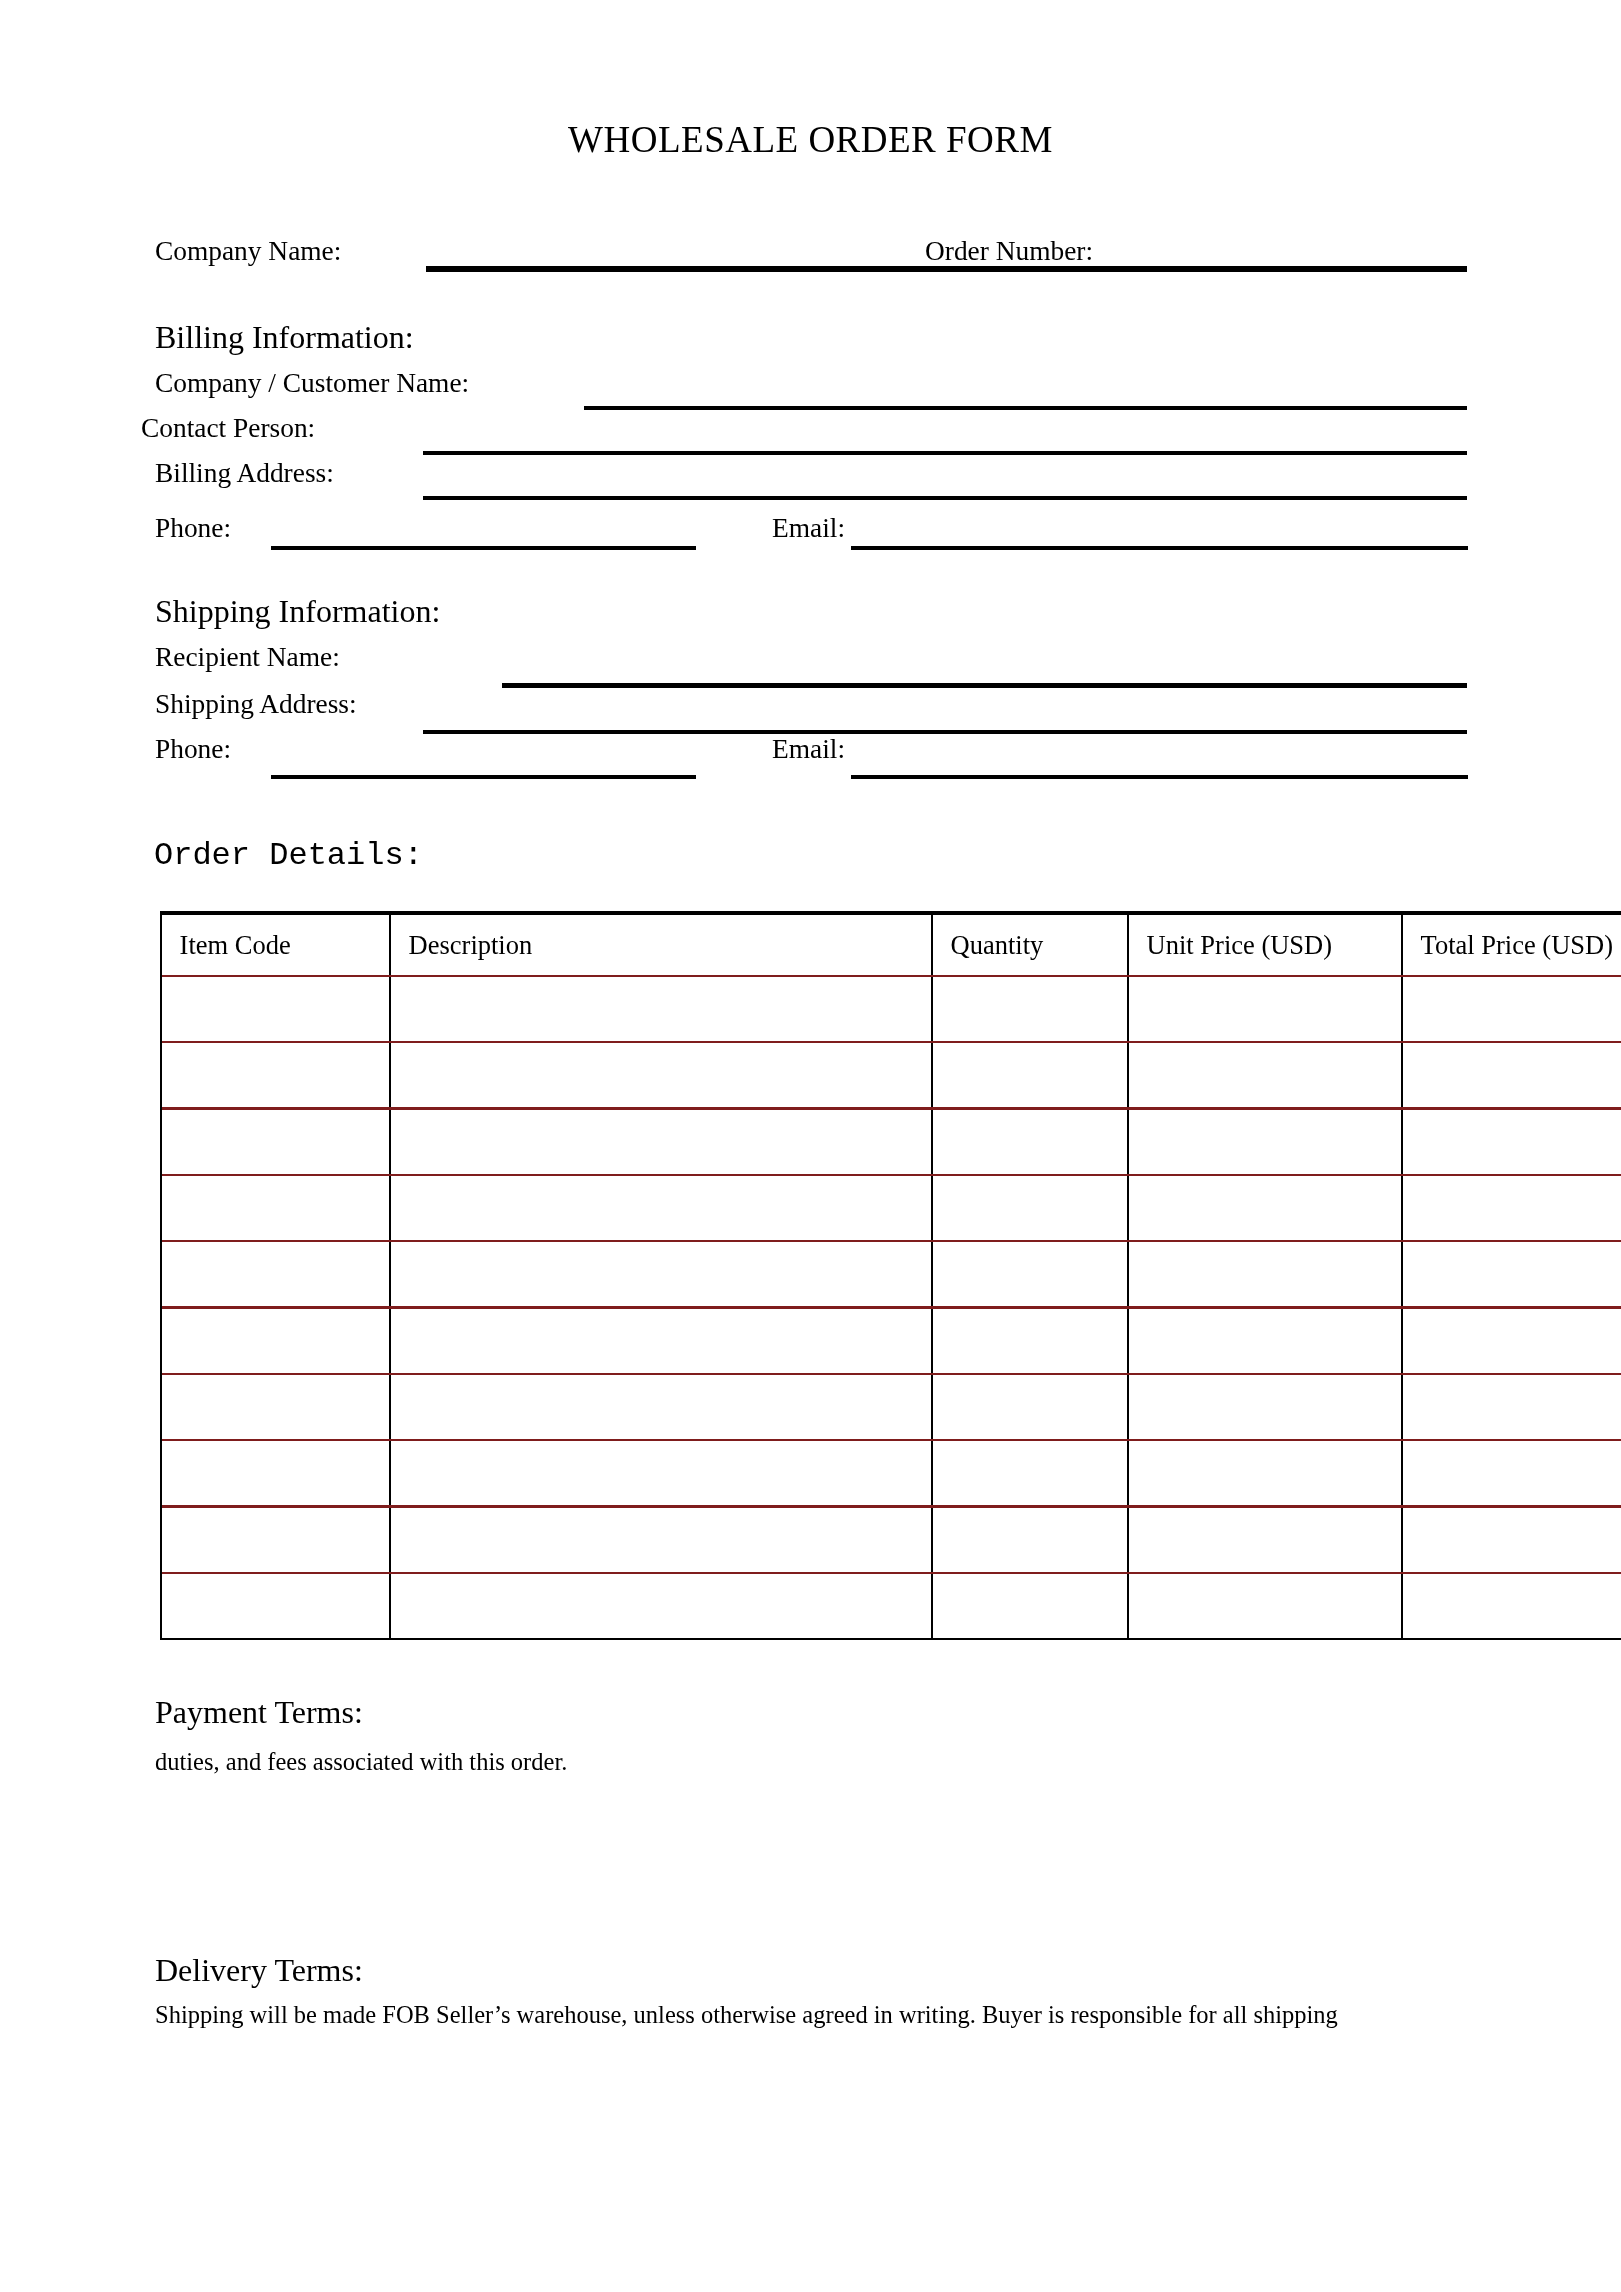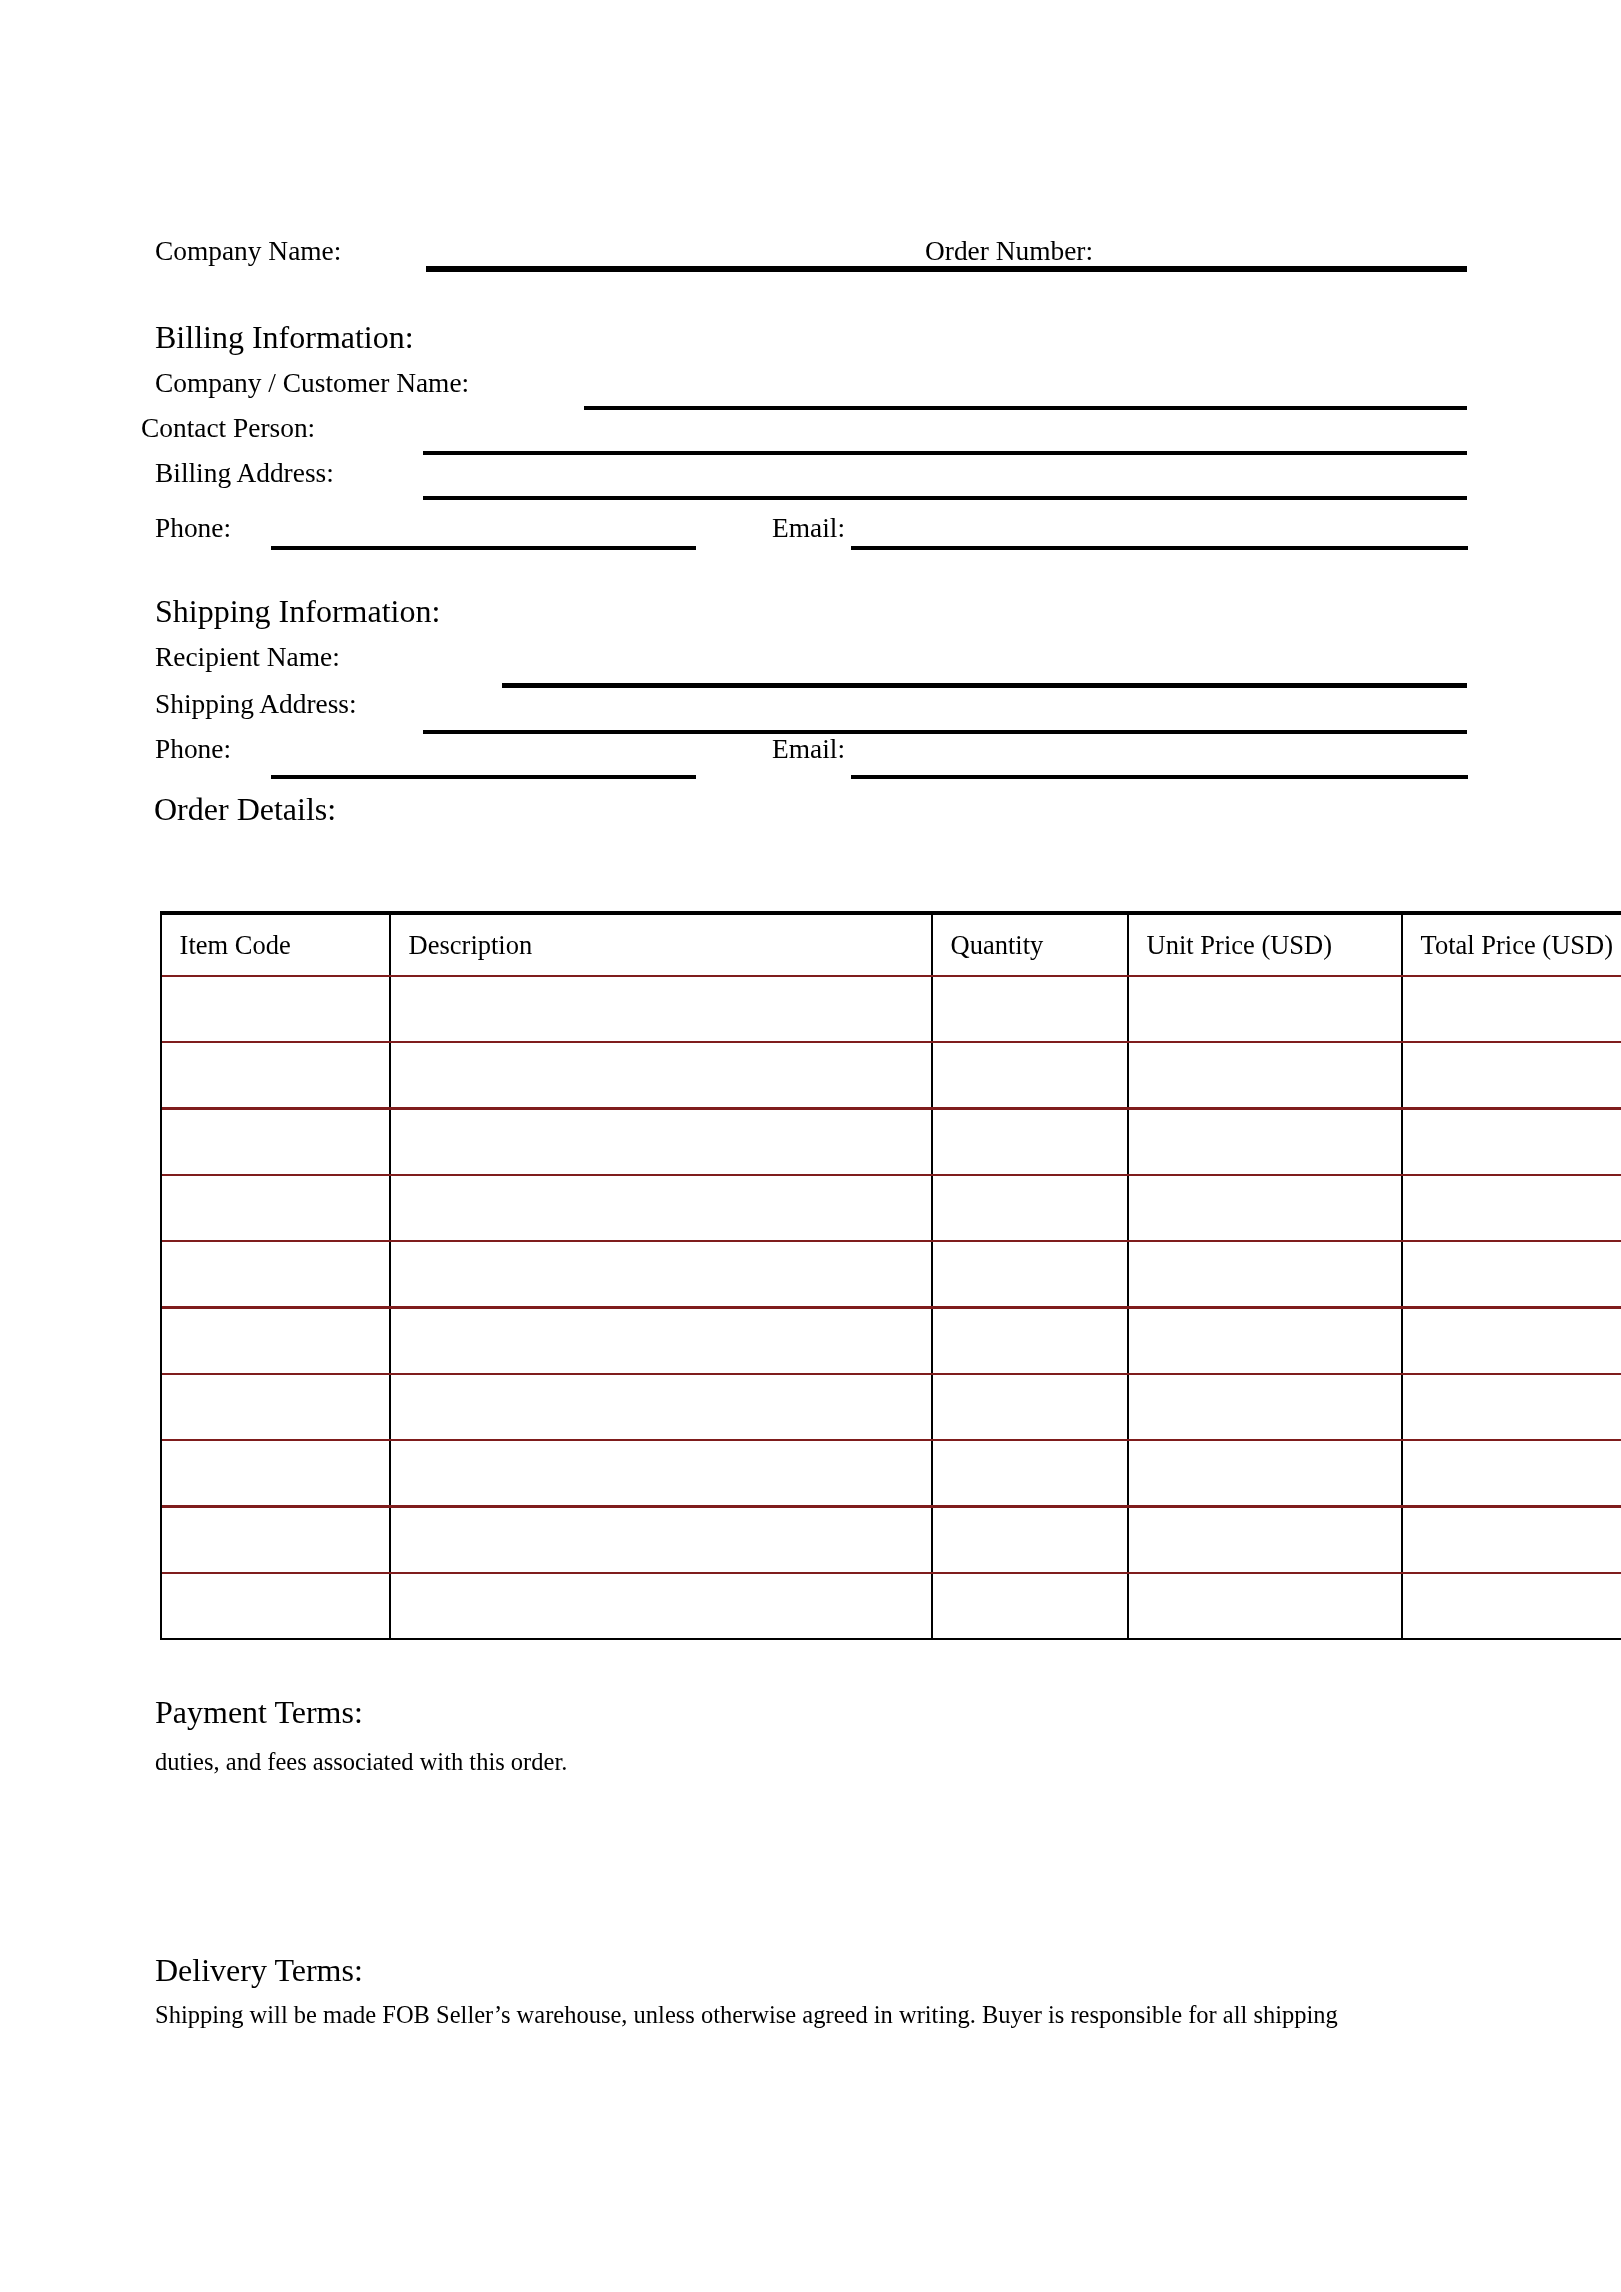--- a/index.html
+++ b/index.html
@@ -44,20 +44,21 @@
   table.order th{height:60px;}
   table.order td{height:64px;}
   table.order tr.thick th, table.order tr.thick td{border-bottom-width:3.9px;}
   table.order tr:last-child td{border-bottom:0;}
 </style>
 </head>
 <body>
 
 <div class="page">
 
+  <div class="abs title">WHOLESALE ORDER FORM</div>
 
   <div class="abs lbl" style="left:155px;top:238px;">Company Name:</div>
   <div class="abs fline" style="left:426px;top:266px;width:1041px;height:5.9px;"></div>
   <div class="abs lbl" style="left:925px;top:238px;">Order Number:</div>
 
   <div class="abs heading" style="left:155px;top:324px;">Billing Information:</div>
 
   <div class="abs lbl" style="left:155px;top:370px;">Company / Customer Name:</div>
   <div class="abs fline" style="left:584px;top:406px;width:883px;"></div>
 
@@ -78,21 +79,21 @@
   <div class="abs fline" style="left:502px;top:683px;width:965px;height:4.9px;"></div>
 
   <div class="abs lbl" style="left:155px;top:691px;">Shipping Address:</div>
   <div class="abs fline" style="left:423px;top:730px;width:1044px;"></div>
 
   <div class="abs lbl" style="left:155px;top:736px;">Phone:</div>
   <div class="abs fline" style="left:271px;top:775px;width:425px;"></div>
   <div class="abs lbl" style="left:772px;top:736px;">Email:</div>
   <div class="abs fline" style="left:851px;top:775px;width:617px;"></div>
 
-  <div class="abs heading" style="left:154px;top:796px;">Order Details:</div>
+  <div class="abs heading" style="left:154px;top:842px;font-family:Liberation Mono, monospace;">Order Details:</div>
 
   <div class="order-table-wrap">
     <table class="order">
       <colgroup>
         <col style="width:228px">
           <col style="width:542px">
           <col style="width:196px">
           <col style="width:274px">
           <col style="width:285px">
       </colgroup>

